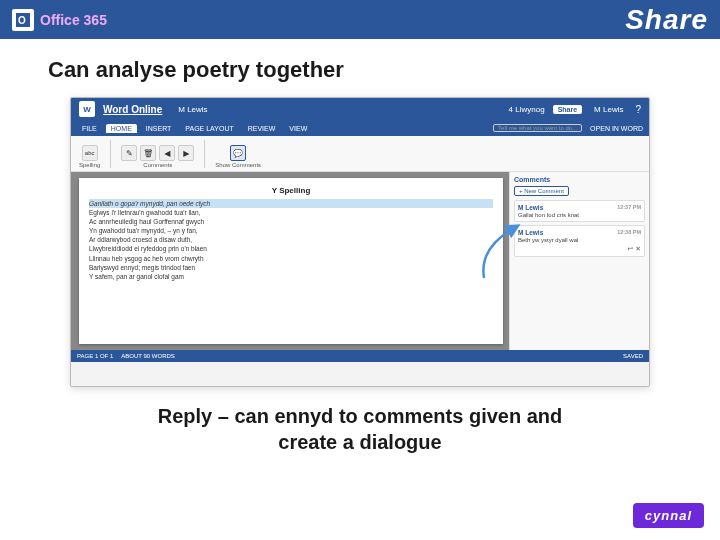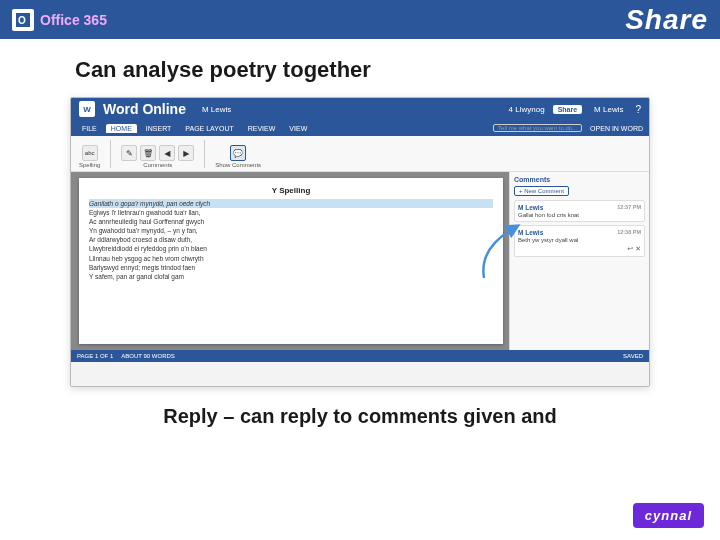--- a/index.html
+++ b/index.html
@@ -62,21 +62,21 @@
       flex-direction: column;
       align-items: center;
     }
 
     .heading-text {
       font-size: 22px;
       font-weight: 600;
       color: #1a1a1a;
       align-self: flex-start;
       margin-bottom: 14px;
-      margin-left: 35px;
+      margin-left: 8px;
     }
 
     
     .word-screenshot {
       width: 580px;
       height: 290px;
       border: 1px solid #bbb;
       background: #f3f3f3;
       border-radius: 2px;
       overflow: hidden;
@@ -102,22 +102,23 @@
       border-radius: 2px;
       display: flex;
       align-items: center;
       justify-content: center;
       font-size: 9px;
       font-weight: bold;
       color: #2b579a;
     }
     .word-ribbon-title {
       color: #fff;
-      font-size: 14px;
+      font-size: 10px;
       font-weight: 600;
+      text-decoration: underline;
     }
     .word-ribbon-user {
       margin-left: auto;
       color: #fff;
       font-size: 8px;
     }
     .word-ribbon-share {
       background: #fff;
       color: #2b579a;
       font-size: 7px;
@@ -461,18 +462,19 @@
 
     <div class="word-doc-footer">
       <span class="word-footer-text">PAGE 1 OF 1</span>
       <span class="word-footer-text" style="margin-left:8px;">ABOUT 90 WORDS</span>
       <span style="flex:1;"></span>
       <span class="word-footer-text">SAVED</span>
     </div>
   </div>
 
   <div class="bottom-text">
-    <div class="bottom-heading">Reply – can reply to comments given and</div>
+    <div class="bottom-heading">Reply – can ennyd to comments given and</div>
+    <div class="bottom-heading">create a dialogue</div>
   </div>
 
 </div>
 
 <div class="cynnal-logo">cynnal</div>
 
 </body></html>

